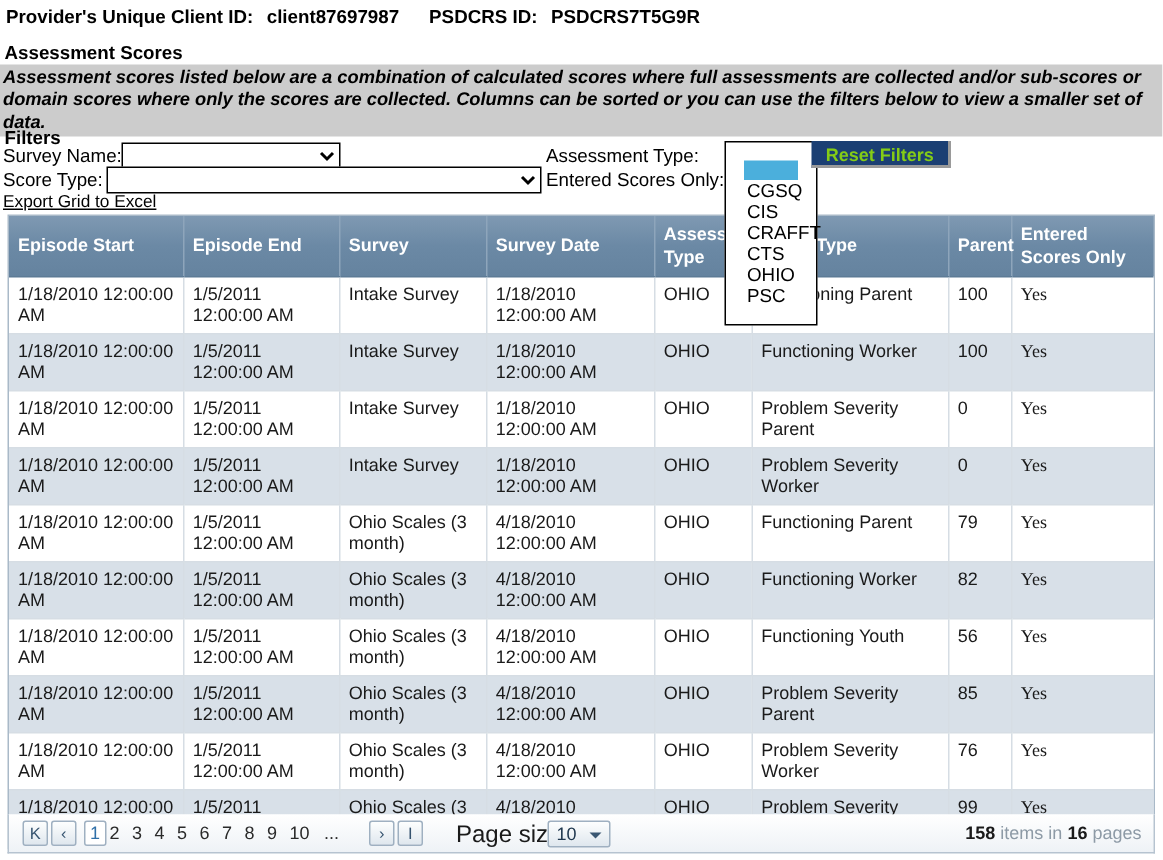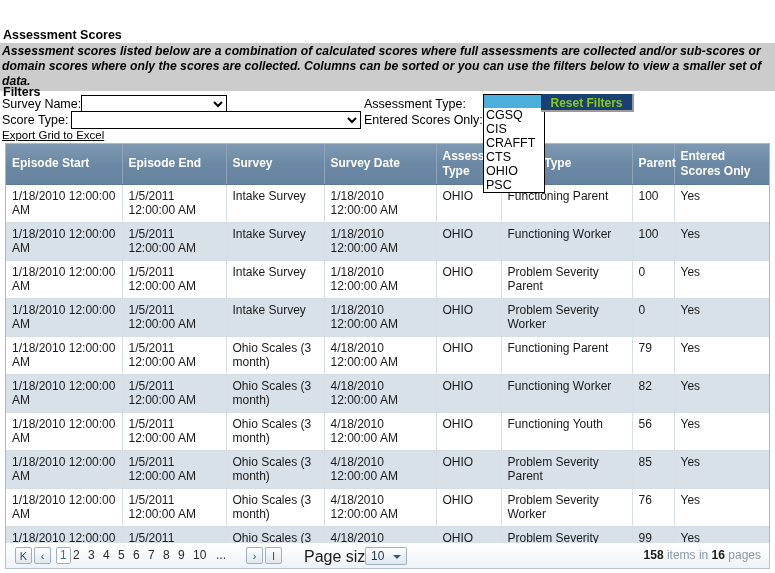--- a/index.html
+++ b/index.html
@@ -66,21 +66,21 @@
   #sel-score-type  { left: 71px; top: 111px; width: 290px; height: 18px; }
 
   
   .dd-open {
     position: absolute; left: 483px; top: 94px;
     width: 62px;
     border: 1px solid #000;
     background: #ffffff;
     z-index: 40;
     font-size: 12.5px;
-    padding: 0;
+    padding: 12px;
   }
   .dd-open .dd-item { padding: 0 2px; line-height: 14px; height: 14px; white-space: nowrap; }
   .dd-open .dd-item.sel { background: #4bafdc; height: 13px; }
 
   
   .reset-btn {
     position: absolute; left: 541px; top: 94px;
     width: 93px; height: 18px;
     background: #1b3f73;
     color: #84cc16;
@@ -129,21 +129,21 @@
   table.grid td {
     font-size: 12px;
     color: #1a1a1a;
     vertical-align: top;
     padding: 4px 5px 5px 6px;
     border-right: 1px solid #d6dde4;
     border-bottom: 1px solid #d6dde4;
     line-height: 14px;
     height: 36px;
   }
-  table.grid td:last-child { border-right: none; }
+  table.grid td:last-child { border-right: none; font-family: Liberation Serif, serif; }
   table.grid tr.alt td { background: #d8e0e8; }
   table.grid tr.norm td { background: #ffffff; }
 
   
   .c0 { width: 116px; } .c1 { width: 104px; } .c2 { width: 98px; }
   .c3 { width: 112px; } .c4 { width: 65px; }  .c5 { width: 131px; }
   .c6 { width: 42px; }  .c7 { width: 95px; }
 
   
   .pager {
@@ -210,20 +210,23 @@
     font-size: 12px; color: #8d9aa6;
     white-space: nowrap;
   }
   .pg-info b { color: #1a1a1a; font-weight: bold; }
 </style>
 </head>
 <body>
 
 <div id="app">
 
+  <div class="id-line">
+    <span>Provider's Unique Client ID:</span><span class="gap-sm"></span><span>client87697987</span><span class="gap-lg"></span><span>PSDCRS ID:</span><span class="gap-sm"></span><span>PSDCRS7T5G9R</span>
+  </div>
 
   <div class="section-title">Assessment Scores</div>
 
   <div class="desc">Assessment scores listed below are a combination of calculated scores where full assessments are collected and/or sub-scores or domain scores where only the scores are collected. Columns can be sorted or you can use the filters below to view a smaller set of data.</div>
 
   <div class="filters-label">Filters</div>
 
   <div class="f-label" id="lbl-survey-name">Survey Name:</div>
   <select class="plain" id="sel-survey-name">
     <option></option>

